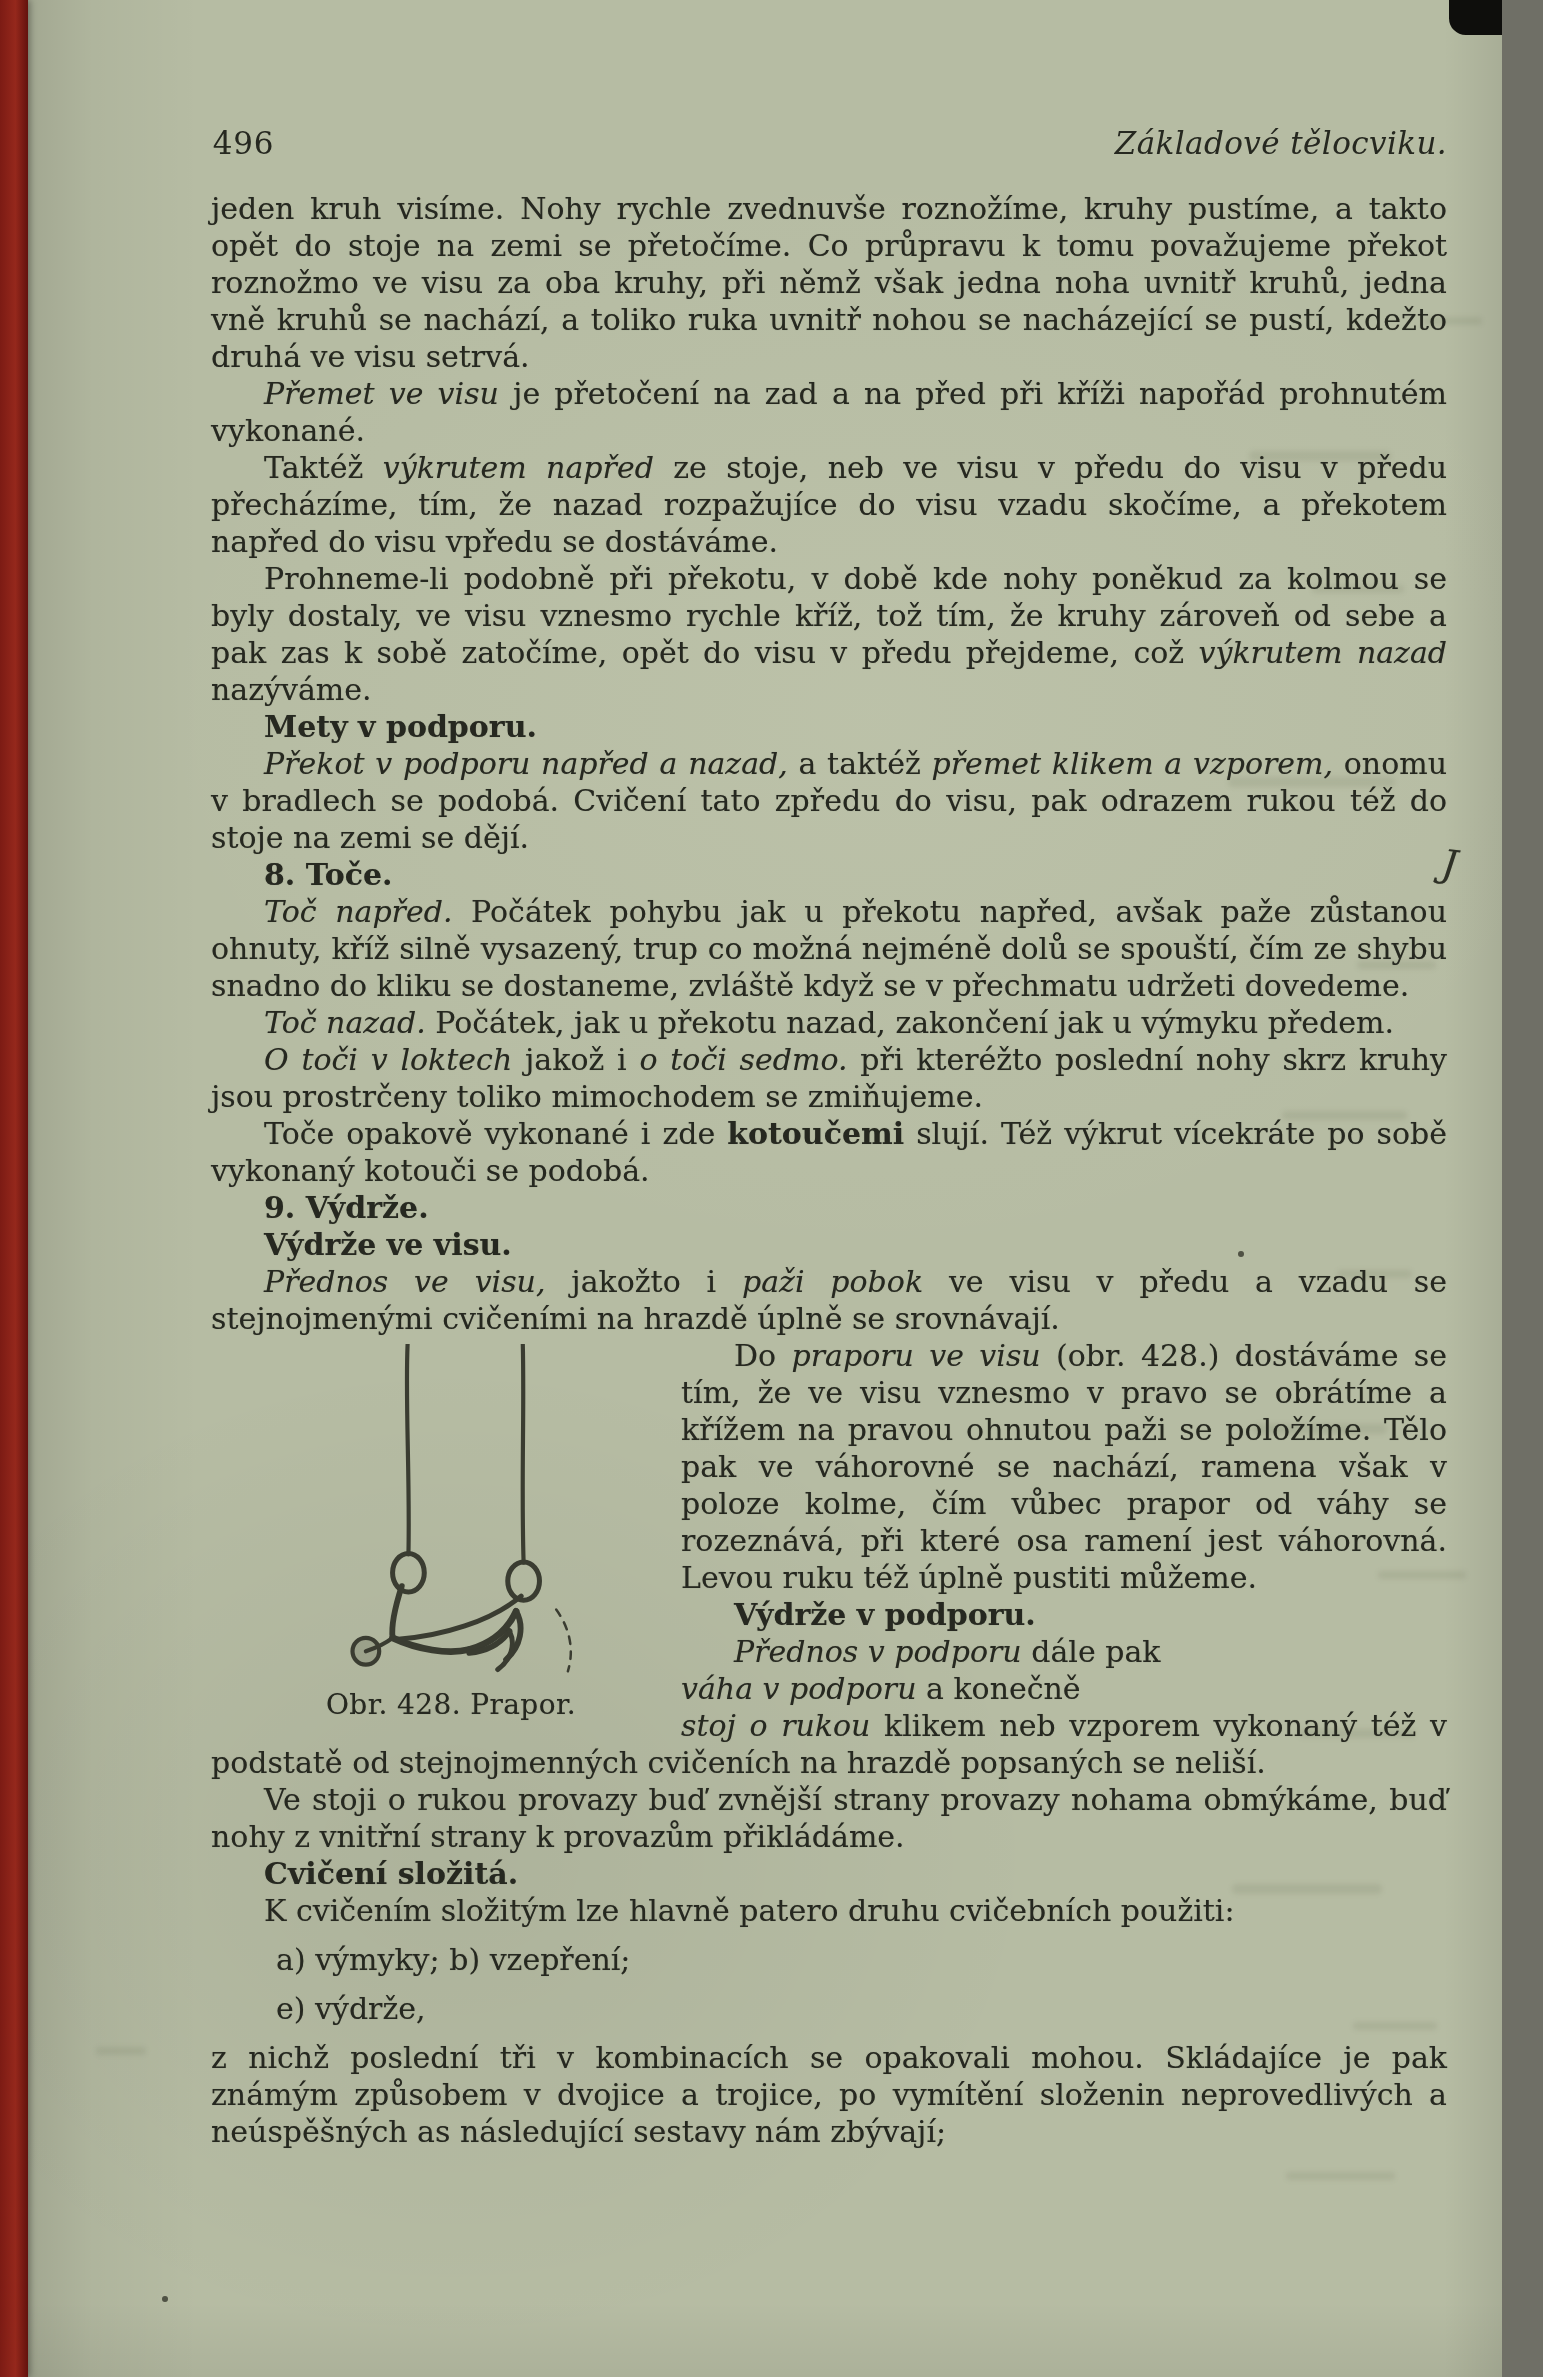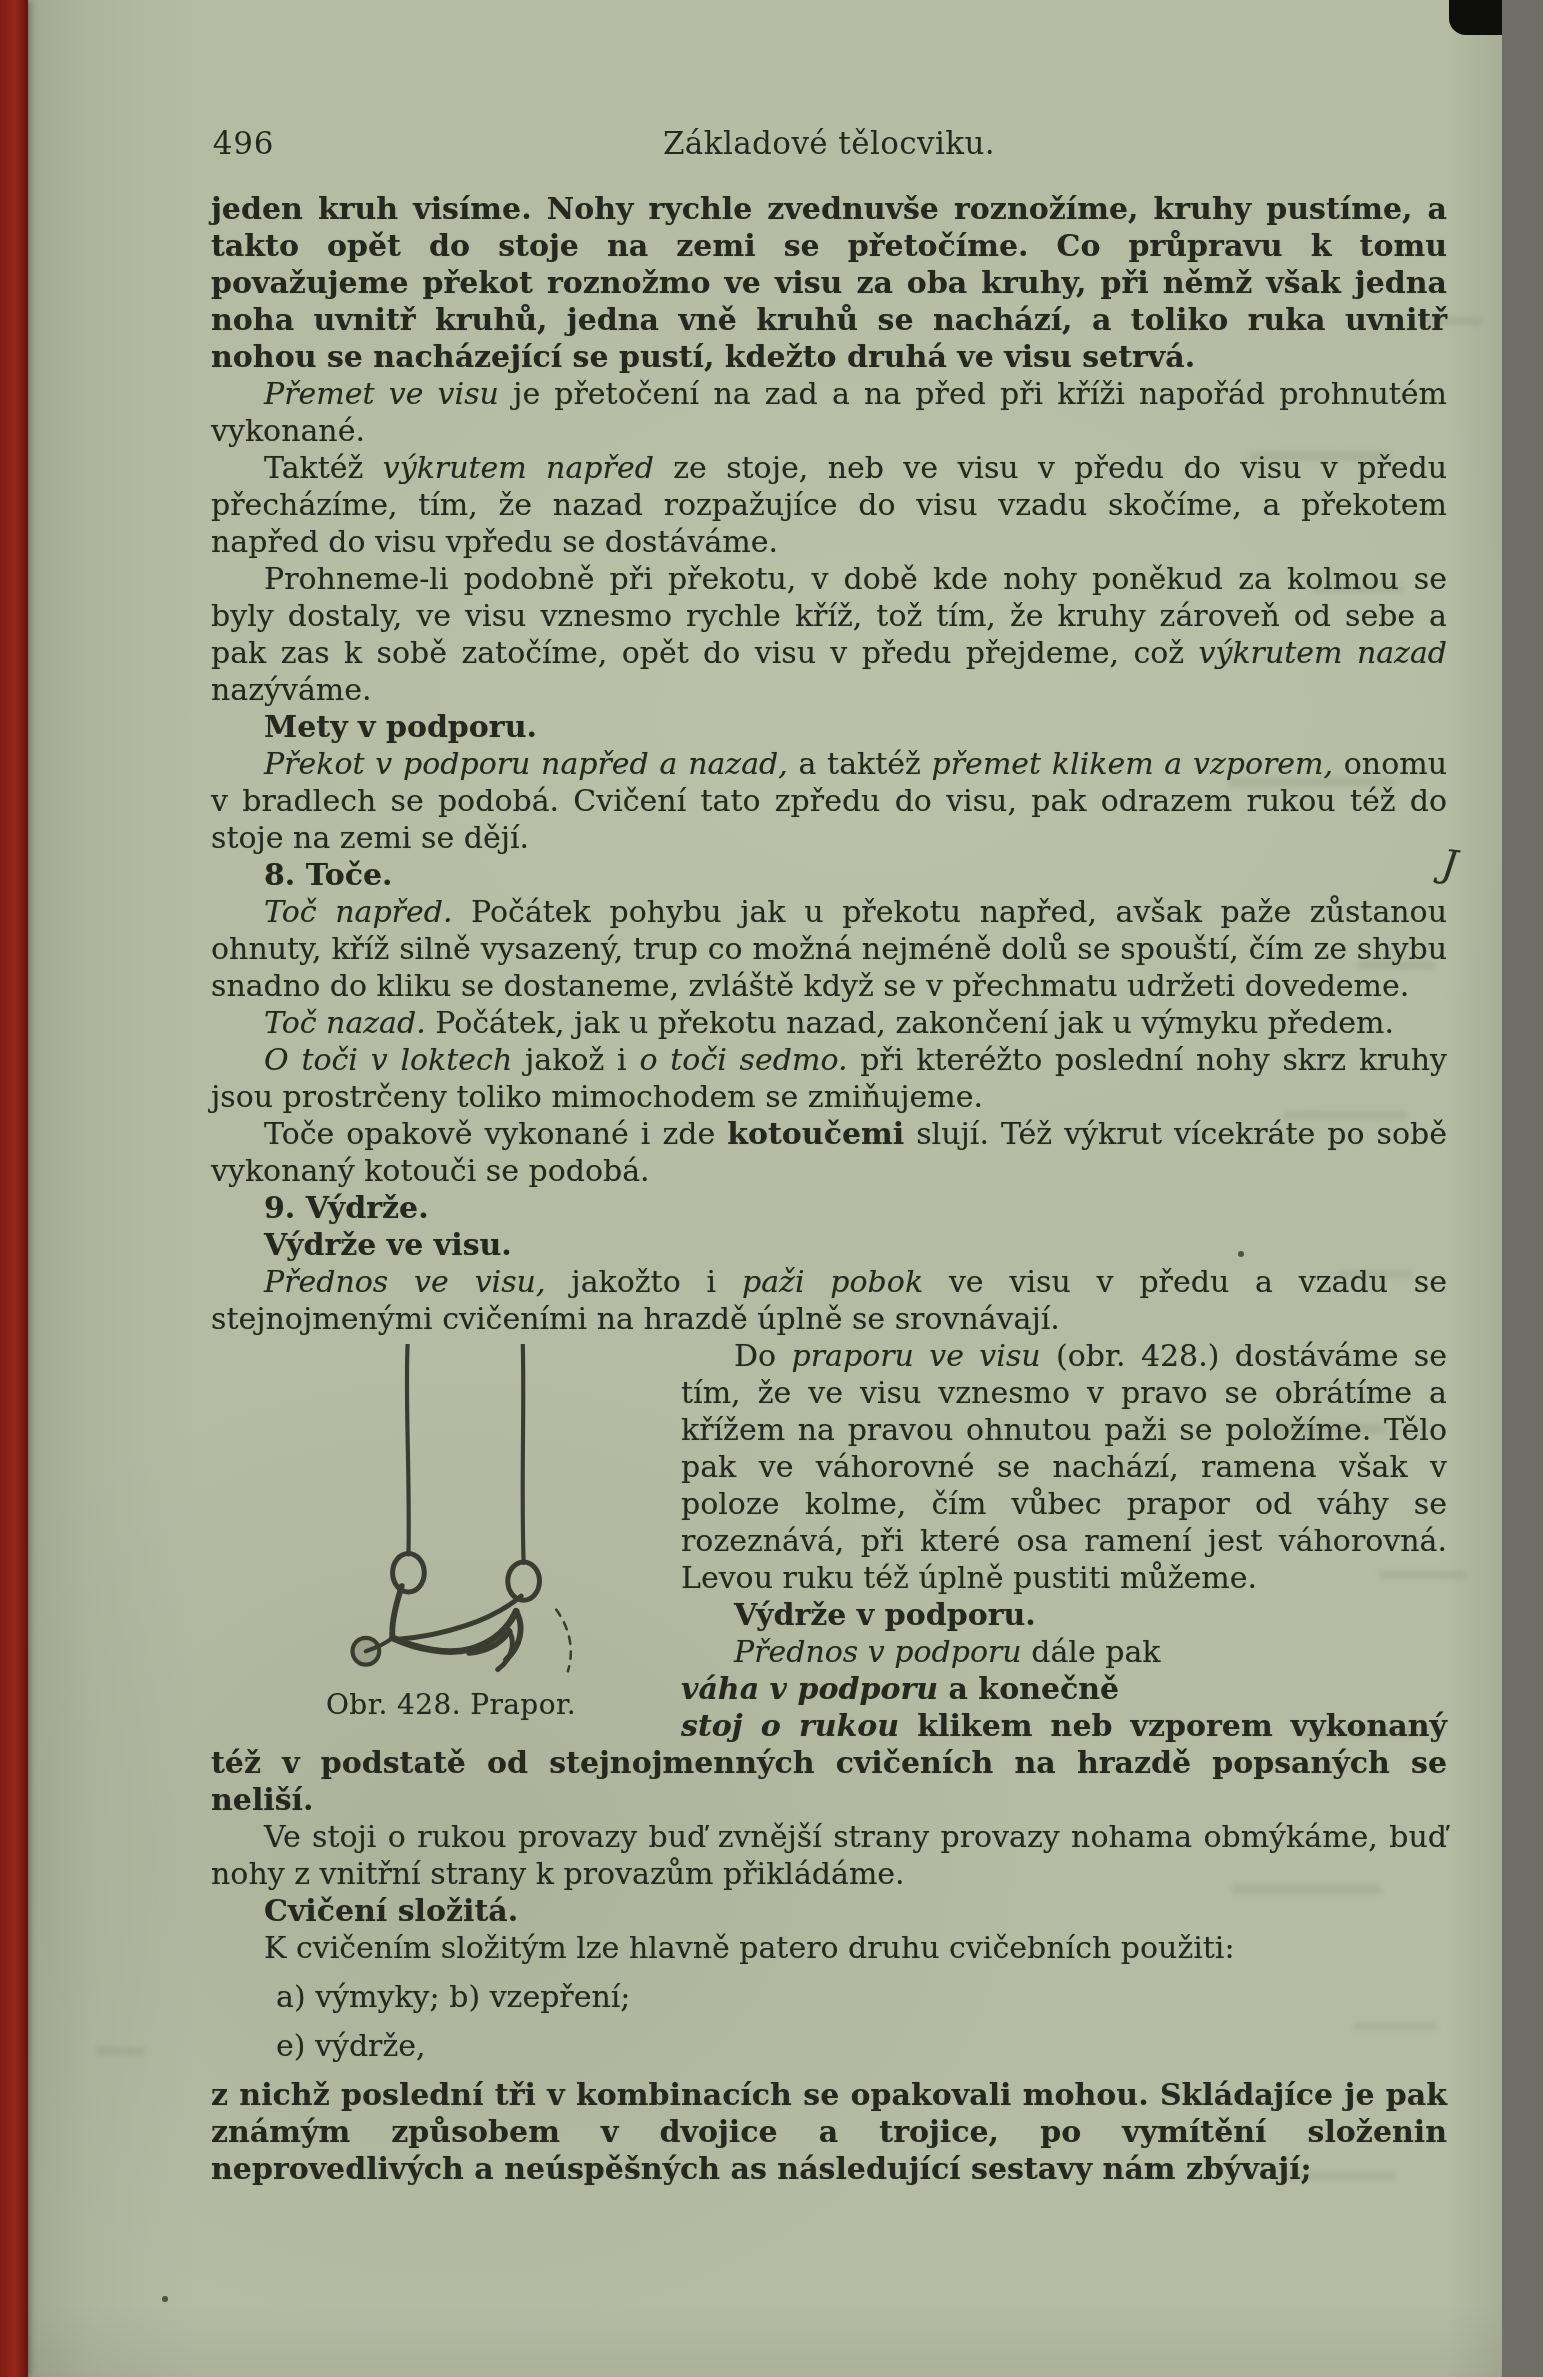--- a/index.html
+++ b/index.html
@@ -22,29 +22,29 @@
     position: absolute; left: 0; top: 0; width: 28px; height: 100%;
     background: linear-gradient(90deg, #7c1b14 0%, #95281c 55%, #63120d 100%);
     box-shadow: 2.5px 0 6.7px rgba(0,0,0,0.35);
   }
   .corner-mark {
     position: absolute; top: 0; right: 0; width: 53px; height: 35px;
     background: #0e0e0c; border-radius: 0 0 0 16.7px;
   }
   .header { position: absolute; left: 211px; top: 125px; width: 1236px; font-size: 31px; }
   .page-number { position: absolute; left: 1.7px; top: 0; letter-spacing: 0.8px; }
-  .running-title { display: block; text-align: center; letter-spacing: 0.4px; }
+  .running-title { display: block; text-align: right; font-style: italic; letter-spacing: 0.4px; }
 
   .text-block {
     position: absolute; left: 211px; top: 190px; width: 1236px;
     font-size: 30px; line-height: 37px; text-align: justify;
     text-shadow: 0 0 0.8px rgba(38,40,30,0.35);
   }
   .para { margin: 0; text-indent: 53px; }
-  .para.noindent { text-indent: 0; font-weight: bold; }
+  .para.noindent { text-indent: 0; }
   .heading { margin: 0; text-indent: 53px; font-weight: bold; text-align: left; }
   .heading.rel { position: relative; }
   .list-line { margin: 12px; text-indent: 53px; text-align: left; }
   .it { font-style: italic; margin-top: 48px; }
   .bd { font-weight: bold; }
 
   .margin-mark {
     position: absolute; right: -10px; top: -10px;
     font-style: italic; font-weight: normal; font-size: 38px;
     color: #2e3026; transform: rotate(7deg); text-indent: 0;

